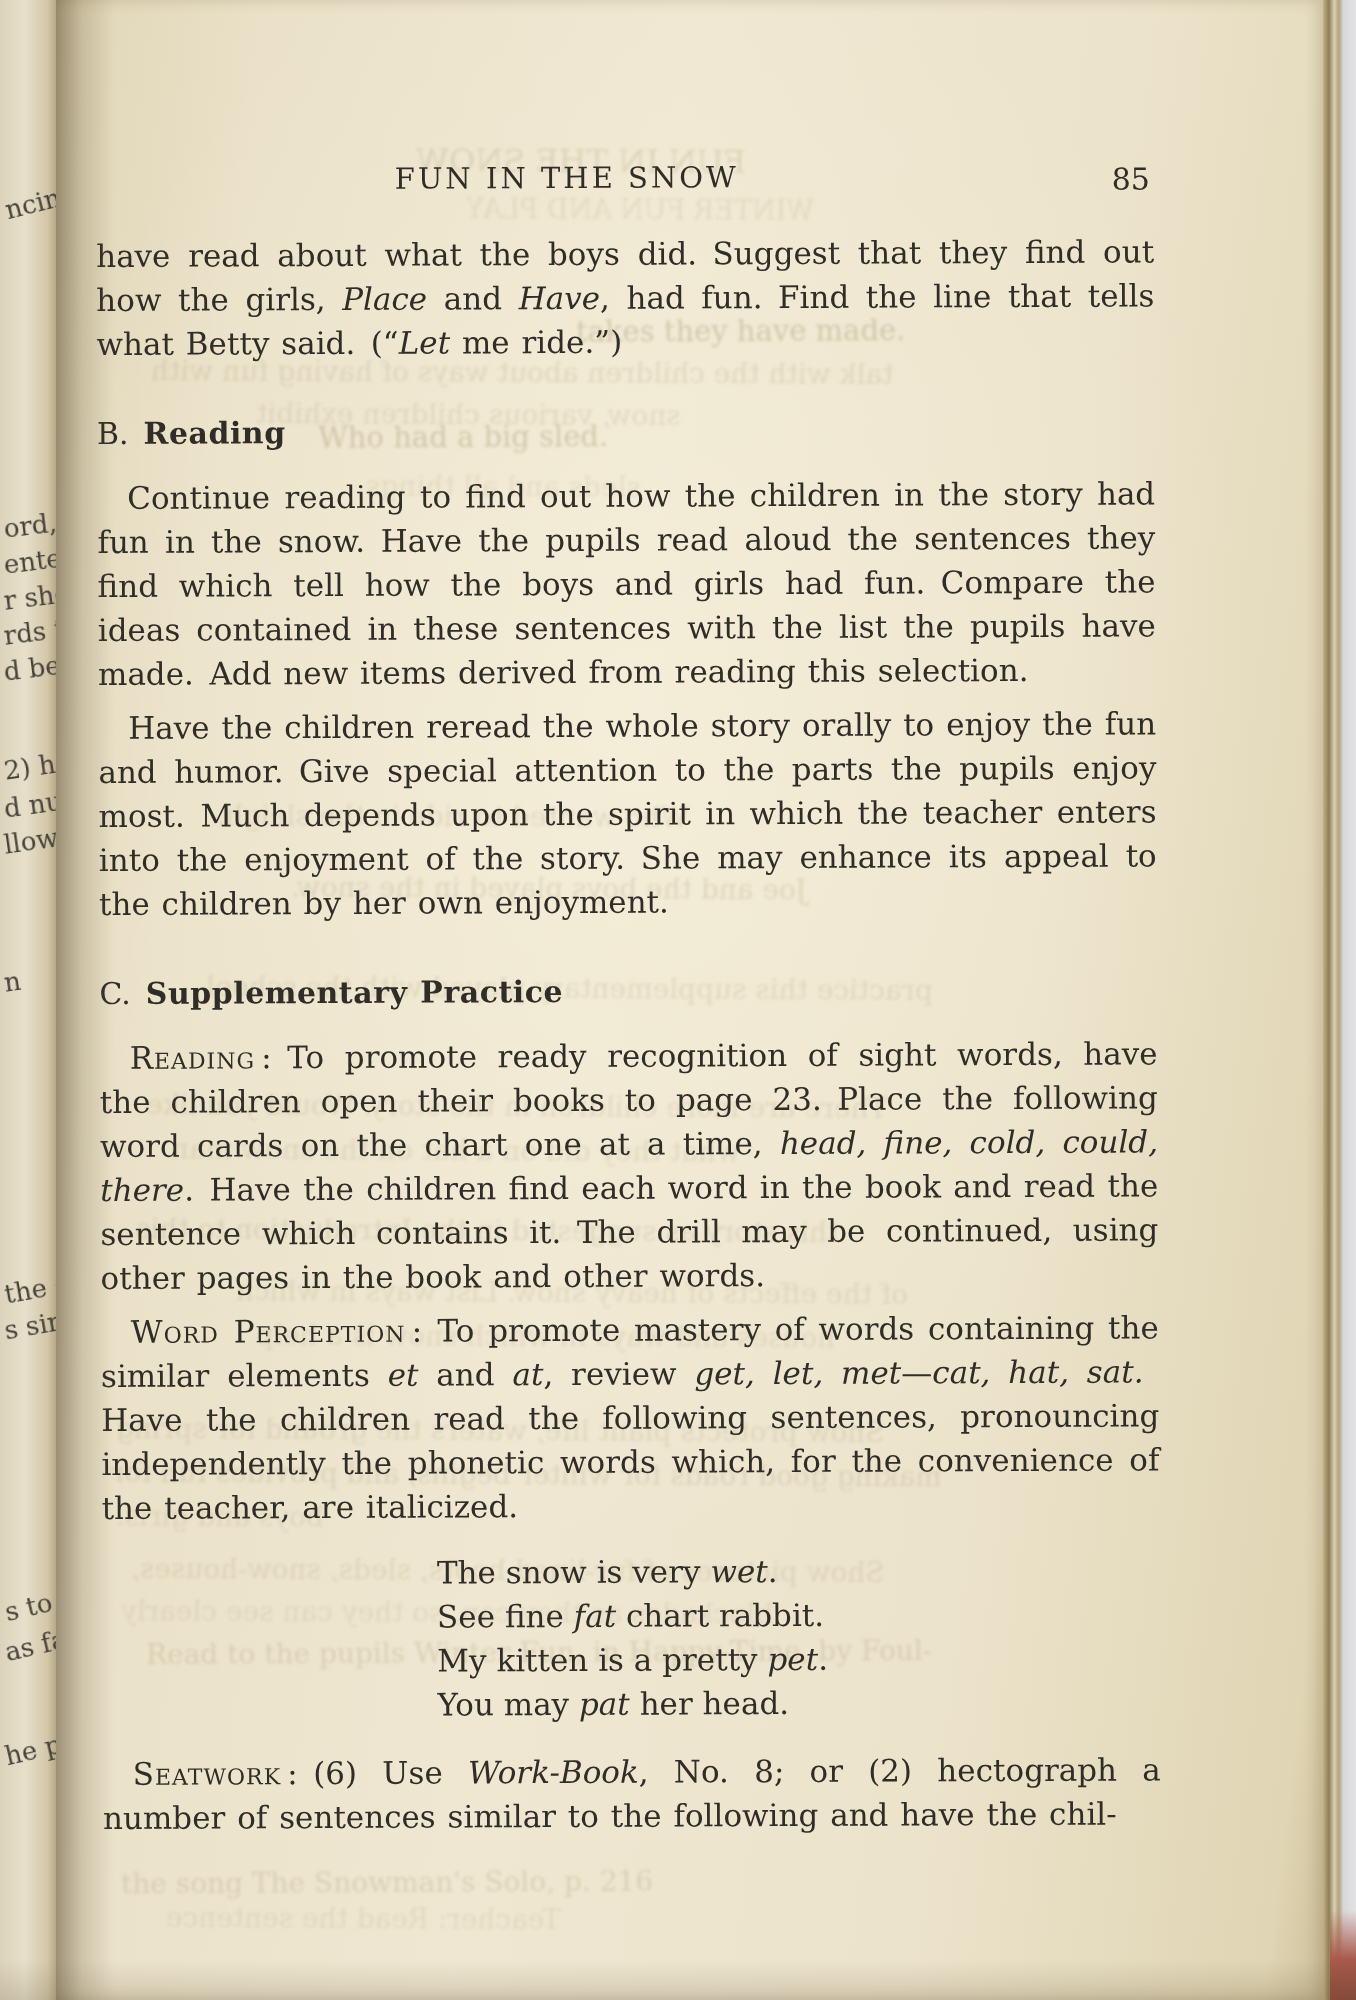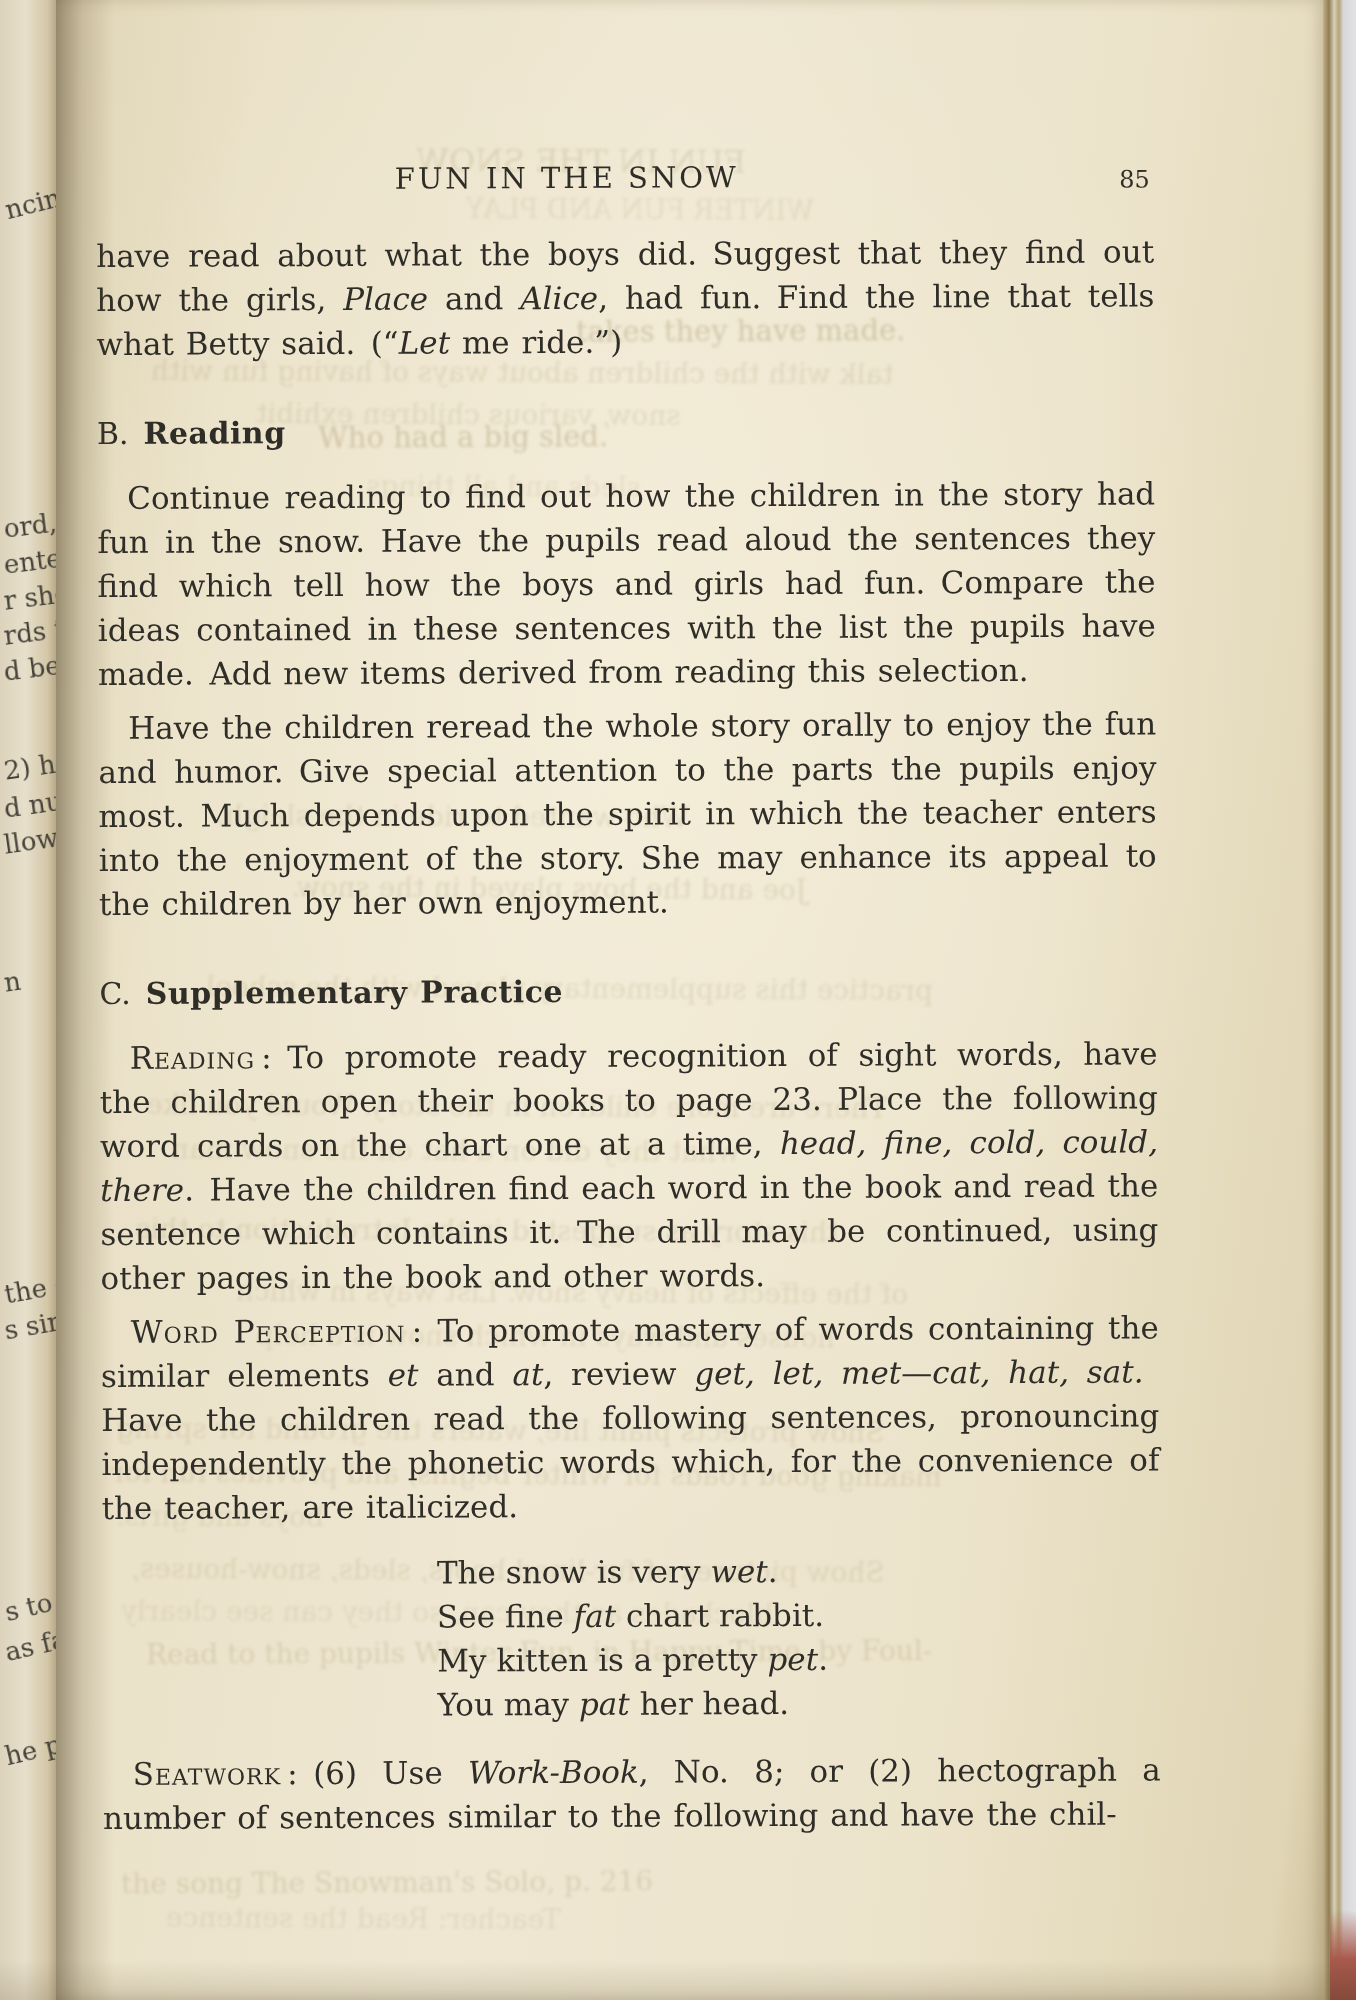--- a/index.html
+++ b/index.html
@@ -39,21 +39,21 @@
   .ghost{position:absolute;white-space:nowrap;color:#8d7b4e;filter:blur(1.4px);
          transform-origin:center;}
 
   
   #text-block{position:absolute;left:95px;top:0;width:1058px;z-index:2;
               color:#2f2d27;font-size:31px;line-height:44px;
               transform:rotate(-0.25deg);transform-origin:top left;}
   #running-head{position:relative;padding-top:158px;height:40px;text-align:center;
                 font-size:29px;letter-spacing:3px;}
   #rh-title{position:relative;left:-58px;}
-  #folio{position:absolute;right:4px;bottom:-8px;letter-spacing:0;font-size:24px;}
+  #folio{position:absolute;right:4px;bottom:-8px;letter-spacing:0;font-size:30px;}
   #content{margin-top:36px;}
   #content p{margin:0;text-align:justify;word-spacing:2px;}
   #content p.body + p.body{margin-top:10px;}
   p.heading{margin:46px 0 20px 0 !important;font-size:30px;text-align:left !important;}
   .indent{text-indent:30px;}
   .it{font-style:italic;}
   .bd{font-weight:bold;letter-spacing:.5px;}
   .sc{font-variant:small-caps;letter-spacing:1px;}
   .verse{margin:22px 0 24px 335px;}
   .verse-line{line-height:44px;}
@@ -109,21 +109,21 @@
       <span class="ghost" style="left: 65px; top: 1866px; font-size: 28px; opacity: 0.2; transform: rotate(-0.3deg);">the song The Snowman's Solo, p. 216</span>
       <span class="ghost" style="left: 110px; top: 1902px; font-size: 28px; opacity: 0.13; transform: scaleX(-1) rotate(-0.3deg);">Teacher: Read the sentence</span>
     </div>
 
   <div id="text-block">
     <div id="running-head">
       <span id="rh-title">FUN IN THE SNOW</span>
       <span id="folio">85</span>
     </div>
     <div id="content">
-        <p class="body"><span class="run">have read about what the boys did. Suggest that they find out how the girls, </span><span class="run it">Place</span><span class="run"> and </span><span class="run it">Alice</span><span class="run">, had fun. Find the line that tells what Betty said. (“</span><span class="run it">Let</span><span class="run"> me ride.”)</span></p>
+        <p class="body"><span class="run">have read about what the boys did. Suggest that they find out how the girls, </span><span class="run it">Place</span><span class="run"> and </span><span class="run it">Have</span><span class="run">, had fun. Find the line that tells what Betty said. (“</span><span class="run it">Let</span><span class="run"> me ride.”)</span></p>
         <p class="heading"><span class="run">B. </span><span class="run bd">Reading</span></p>
         <p class="body indent"><span class="run">Continue reading to find out how the children in the story had fun in the snow. Have the pupils read aloud the sentences they find which tell how the boys and girls had fun. Compare the ideas contained in these sentences with the list the pupils have made. Add new items derived from reading this selection.</span></p>
         <p class="body indent"><span class="run">Have the children reread the whole story orally to enjoy the fun and humor. Give special attention to the parts the pupils enjoy most. Much depends upon the spirit in which the teacher enters into the enjoyment of the story. She may enhance its appeal to the children by her own enjoyment.</span></p>
         <p class="heading"><span class="run">C. </span><span class="run bd">Supplementary Practice</span></p>
         <p class="body indent"><span class="run sc">Reading</span><span class="run"> : To promote ready recognition of sight words, have the children open their books to page 23. Place the following word cards on the chart one at a time, </span><span class="run it">head, fine, cold, could, there</span><span class="run">. Have the children find each word in the book and read the sentence which contains it. The drill may be continued, using other pages in the book and other words.</span></p>
         <p class="body indent"><span class="run sc">Word Perception</span><span class="run"> : To promote mastery of words containing the similar elements </span><span class="run it">et</span><span class="run"> and </span><span class="run it">at</span><span class="run">, review </span><span class="run it">get, let, met</span><span class="run">—</span><span class="run it">cat, hat, sat.</span><span class="run"> Have the children read the following sentences, pronouncing independently the phonetic words which, for the convenience of the teacher, are italicized.</span></p>
         <div class="verse">
           <div class="verse-line"><span class="run">The snow is very </span><span class="run it">wet</span><span class="run">.</span></div>
           <div class="verse-line"><span class="run">See fine </span><span class="run it">fat</span><span class="run"> chart rabbit.</span></div>
           <div class="verse-line"><span class="run">My kitten is a pretty </span><span class="run it">pet</span><span class="run">.</span></div>

